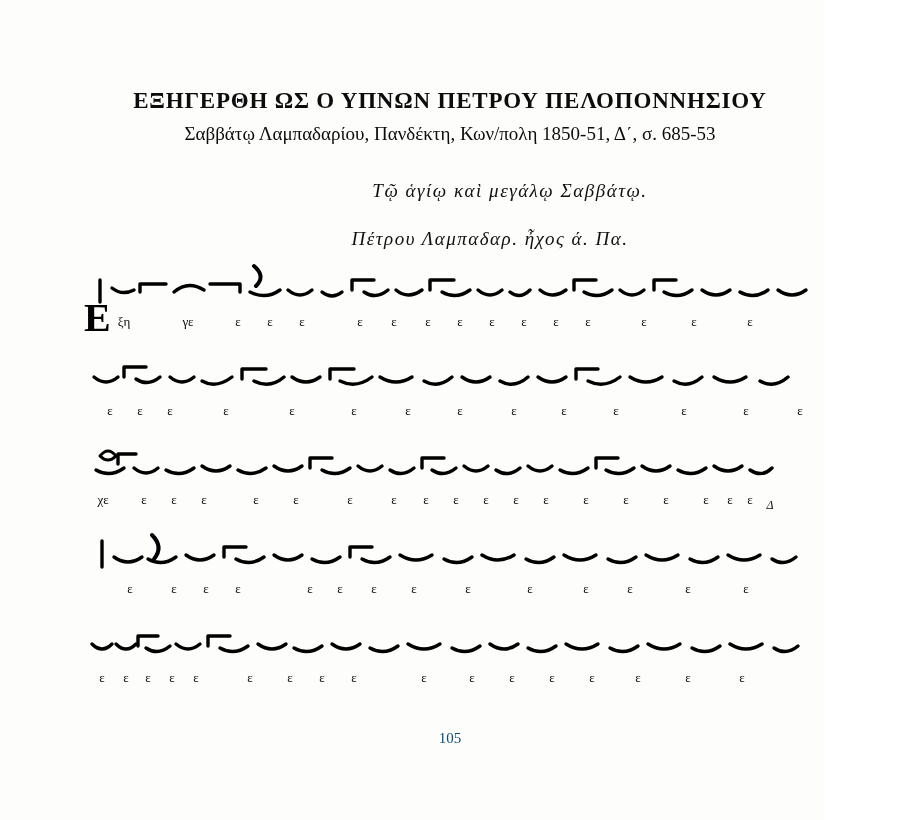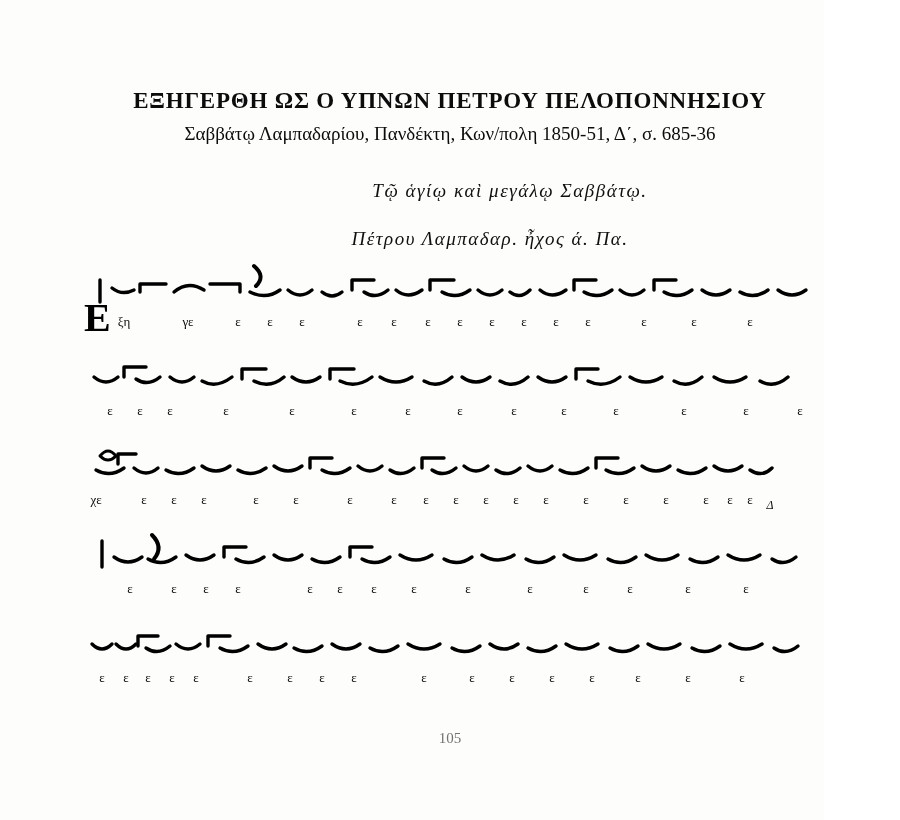--- a/index.html
+++ b/index.html
@@ -122,31 +122,31 @@
 
   
   .folio {
     position: absolute;
     top: 730px;
     left: 0;
     width: 900px;
     text-align: center;
     font-family: "Liberation Serif", serif;
     font-size: 15px;
-    color: #737373;
+    color: #0c4a6e;
   }
 </style>
 </head>
 <body>
 
 <div class="page">
 
   <div class="heading-block">
     <div class="title-main">ΕΞΗΓΕΡΘΗ ΩΣ Ο ΥΠΝΩΝ ΠΕΤΡΟΥ ΠΕΛΟΠΟΝΝΗΣΙΟΥ</div>
-    <div class="title-sub"><span>Σαββάτῳ Λαμπαδαρίου, </span><span class="ital">Πανδέκτη</span><span>, Κων/πολη 1850-51, Δ΄, σ. 685-36</span></div>
+    <div class="title-sub"><span>Σαββάτῳ Λαμπαδαρίου, </span><span class="ital">Πανδέκτη</span><span>, Κων/πολη 1850-51, Δ΄, σ. 685-53</span></div>
   </div>
 
   <div class="rubric rubric-1">Τῷ ἁγίῳ καὶ μεγάλῳ Σαββάτῳ.</div>
   <div class="rubric rubric-2">Πέτρου Λαμπαδαρ. ἦχος ά. Πα.</div>
 
   <div class="notation">
 
     <div class="nline">
       <div class="drop-cap">Ε</div>
       <svg class="neumes" viewBox="0 0 745 56" width="745" height="56" preserveAspectRatio="none">
@@ -265,21 +265,21 @@
           <path d="M482 30 q14 8 28 -2"></path>
           <path d="M518 18 h22 M518 18 v10"></path>
           <path d="M528 30 q14 8 28 -2"></path>
           <path d="M564 26 q14 10 28 0"></path>
           <path d="M600 30 q14 8 28 -2"></path>
           <path d="M636 26 q14 10 28 0"></path>
           <path d="M672 30 q12 8 22 -2"></path>
         </g>
       </svg>
       <div class="syllables">
-          <span class="syl" style="left: 18px;">χε</span>
+          <span class="syl" style="left: 25px;">χε</span>
           <span class="syl" style="left: 66px;">ε</span>
           <span class="syl" style="left: 96px;">ε</span>
           <span class="syl" style="left: 126px;">ε</span>
           <span class="syl" style="left: 178px;">ε</span>
           <span class="syl" style="left: 218px;">ε</span>
           <span class="syl" style="left: 272px;">ε</span>
           <span class="syl" style="left: 316px;">ε</span>
           <span class="syl" style="left: 348px;">ε</span>
           <span class="syl" style="left: 378px;">ε</span>
           <span class="syl" style="left: 408px;">ε</span>

